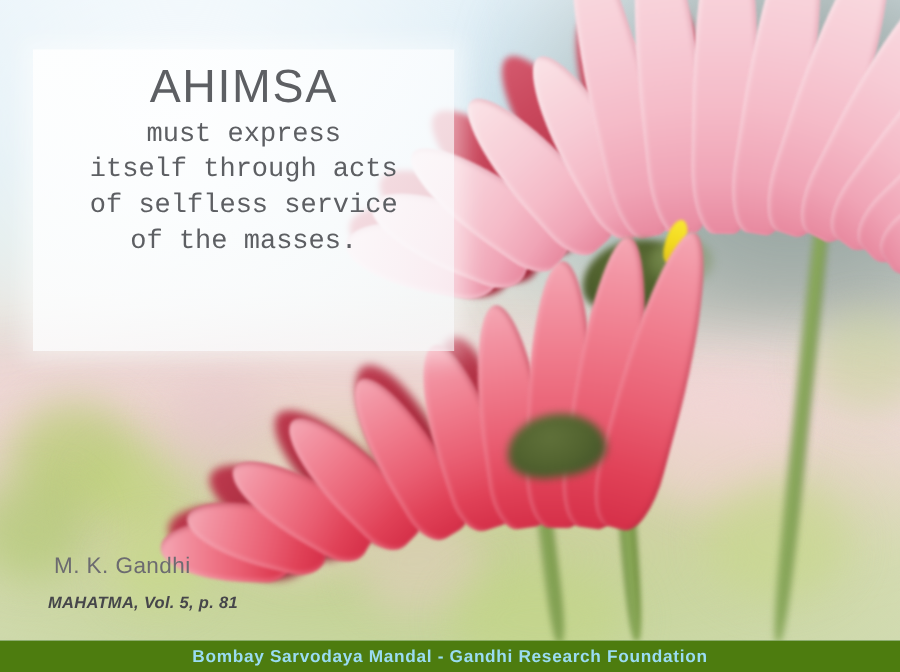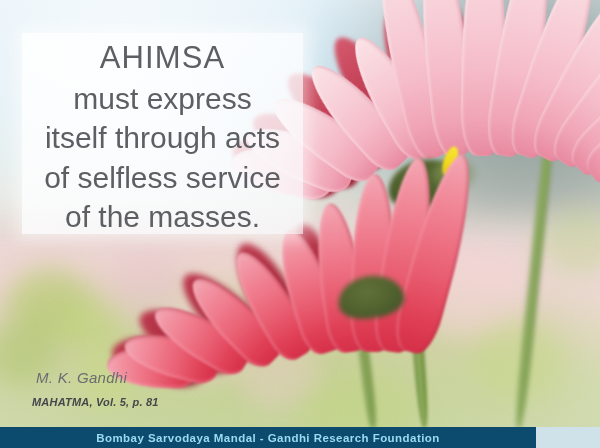--- a/index.html
+++ b/index.html
@@ -258,41 +258,41 @@
   }
   #quote-headline {
     font-size: 31px;
     font-weight: 400;
     letter-spacing: 1.1px;
     color: #5d5f63;
     line-height: 1.05;
     margin: 0 0 4px 0;
   }
   #quote-body {
-    font-size: 30px;
+    font-size: 18px;
     font-weight: 400;
     color: #5d5f63;
     line-height: 1.32;
     text-align: center;
     margin: 0;
     white-space: pre-line;
+    font-family: Liberation Mono, monospace;
   }
 
   
   #attribution {
     position: absolute;
     left: 32px; top: 370px;
     line-height: 1;
   }
   #author-name {
     font-size: 15px;
     color: #6c6b70;
     letter-spacing: 0.3px;
     margin: 0 0 12px 4px;
-    font-style: italic;
   }
   #source-ref {
     font-size: 11px;
     color: #46464a;
     font-style: italic;
     margin: 0;
     letter-spacing: 0.2px;
     font-weight: 600;
   }
 
@@ -303,23 +303,23 @@
     font-size: 17.5px;
     color: #ffffff;
     letter-spacing: 0.4px;
     text-shadow: 0 1px 2px rgba(90,110,60,0.45);
   }
 
   
   #footer-bar {
     position: absolute;
     left: 0; bottom: 0;
-    width: 536px;
+    width: 600px;
     height: 21px;
-    background: #0c4a6e;
+    background: #4d7c0f;
     display: flex;
     align-items: center;
     justify-content: center;
   }
   #footer-text {
     font-size: 11.5px;
     font-weight: 700;
     color: #9adcf2;
     letter-spacing: 0.45px;
   }

